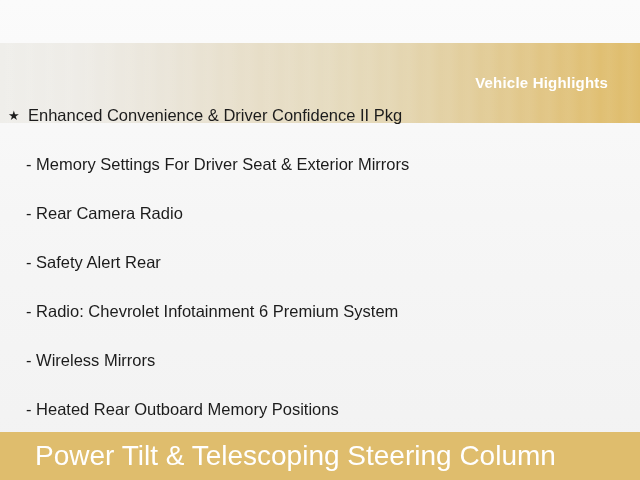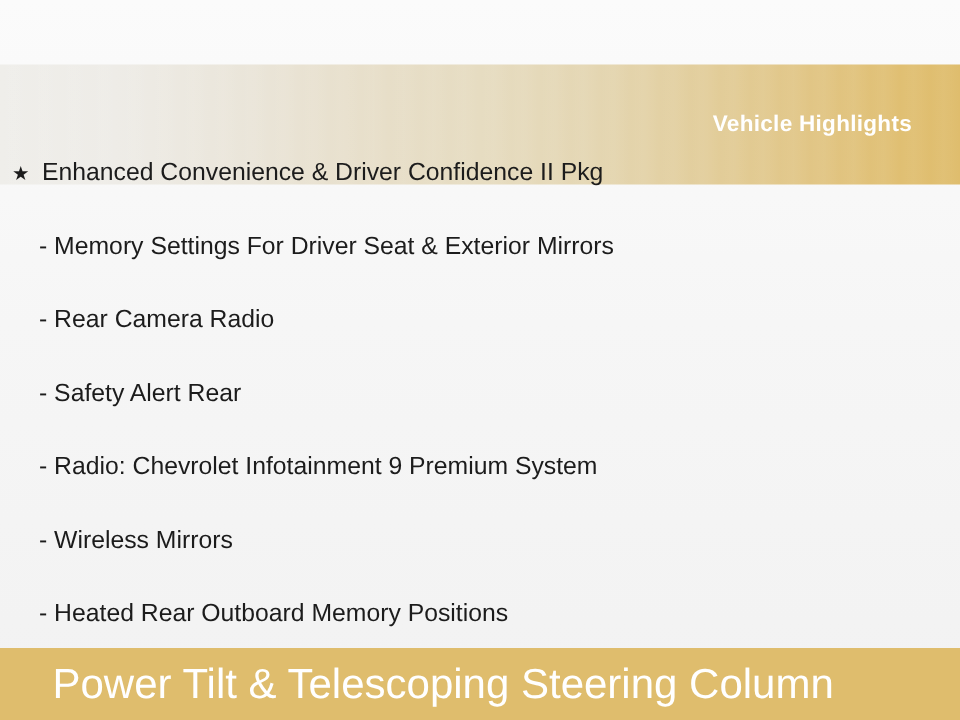--- a/index.html
+++ b/index.html
@@ -140,21 +140,21 @@
     <div class="header-sheen"></div>
     <div class="header-title">Vehicle Highlights</div>
   </div>
 
   <div class="content">
     <ul class="feature-list">
         <li class="feature-row level-0"><span class="bullet-star">★</span><span class="row-label">Enhanced Convenience &amp; Driver Confidence II Pkg</span></li>
         <li class="feature-row level-1"><span class="row-label">- Memory Settings For Driver Seat &amp; Exterior Mirrors</span></li>
         <li class="feature-row level-1"><span class="row-label">- Rear Camera Radio</span></li>
         <li class="feature-row level-1"><span class="row-label">- Safety Alert Rear</span></li>
-        <li class="feature-row level-1"><span class="row-label">- Radio: Chevrolet Infotainment 9 Premium System</span></li>
+        <li class="feature-row level-1"><span class="row-label">- Radio: Chevrolet Infotainment 6 Premium System</span></li>
         <li class="feature-row level-1"><span class="row-label">- Wireless Mirrors</span></li>
         <li class="feature-row level-1"><span class="row-label">- Heated Rear Outboard Memory Positions</span></li>
       </ul>
   </div>
 
   <div class="footer">
     <div class="footer-title">Power Tilt &amp; Telescoping Steering Column</div>
   </div>
 
 </div>

